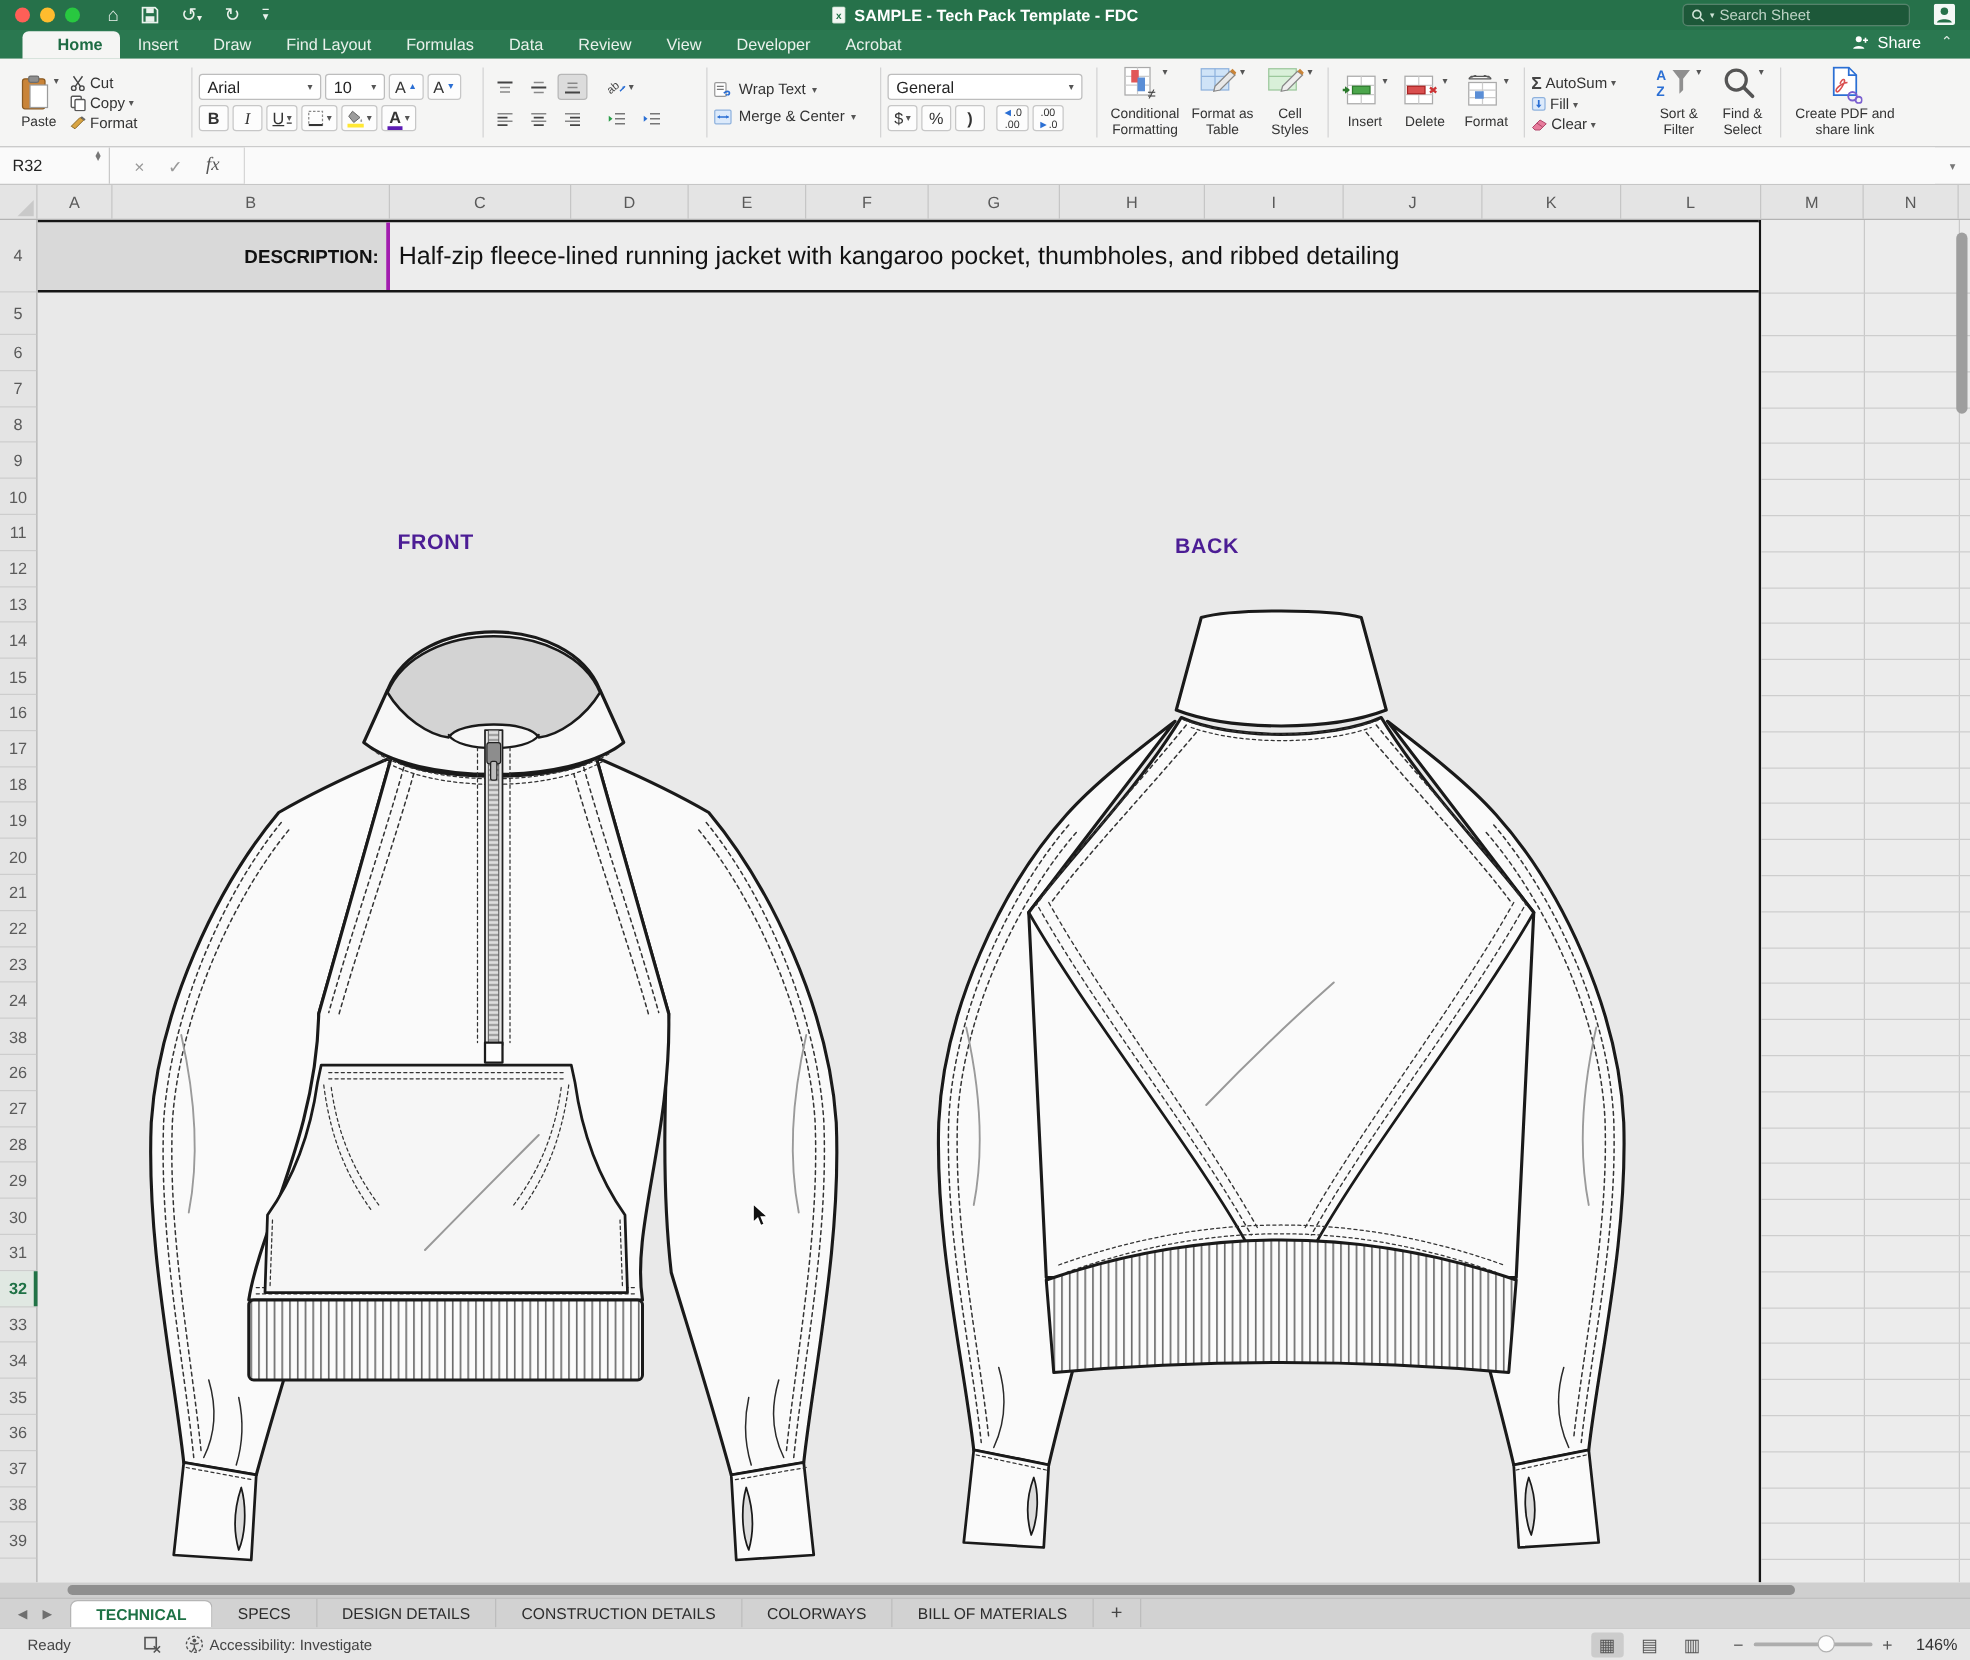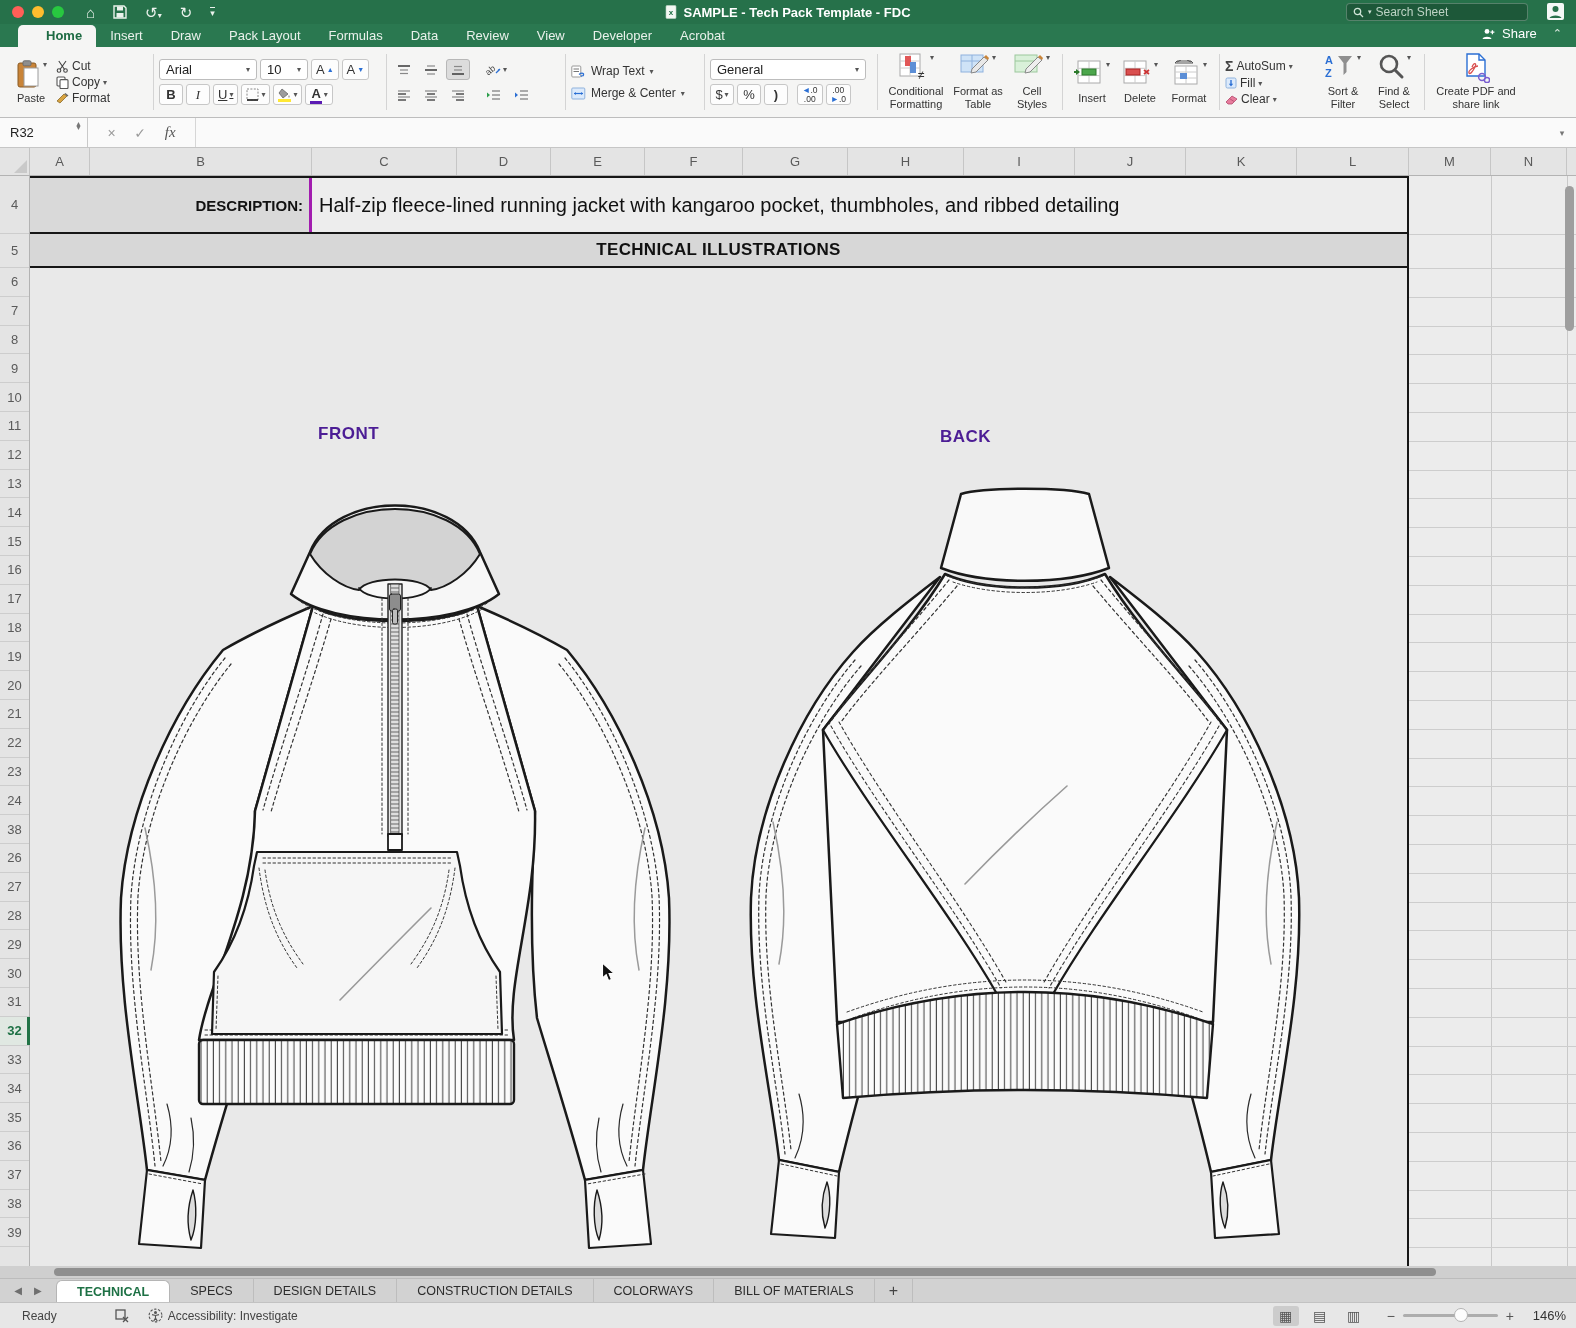--- a/index.html
+++ b/index.html
@@ -150,21 +150,21 @@
         <circle cx="8.5" cy="6" r="3" fill="#26714a"></circle>
         <path d="M2.5 15c1-3.4 11-3.4 12 0z" fill="#26714a"></path>
       </svg>
   </span>
 </div>
 
 <div id="tabrow">
     <span class="rtab active">Home</span>
     <span class="rtab">Insert</span>
     <span class="rtab">Draw</span>
-    <span class="rtab">Pack Layout</span>
+    <span class="rtab">Find Layout</span>
     <span class="rtab">Formulas</span>
     <span class="rtab">Data</span>
     <span class="rtab">Review</span>
     <span class="rtab">View</span>
     <span class="rtab">Developer</span>
     <span class="rtab">Acrobat</span>
   </div>
 <div id="share-area">
   <span class="icn">
     <svg width="15" height="12" viewBox="0 0 15 12">
@@ -603,21 +603,20 @@
     <div class="colh" style="width: 82px;">M</div>
     <div class="colh" style="width: 76px;">N</div>
   </div>
 
 <div id="grid">
   <div id="content">
     <div id="descrow">
       <div id="desclabel">DESCRIPTION:</div>
       <div id="desctext">Half-zip fleece-lined running jacket with kangaroo pocket, thumbholes, and ribbed detailing</div>
     </div>
-    <div id="bandrow">TECHNICAL ILLUSTRATIONS</div>
 
     <div class="viewlabel" style="left:288px; top:248px;">FRONT</div>
     <div class="viewlabel" style="left:910px; top:251px;">BACK</div>
 
     <svg style="position:absolute; left:75px; top:302px;" width="580" height="790" viewBox="0 0 580 790">
       <defs>
         <pattern id="rib" width="6.2" height="12" patternUnits="userSpaceOnUse">
             <rect width="6.2" height="12" fill="#fbfbfb"></rect>
             <line x1="3" y1="0" x2="3" y2="12" stroke="#4c4c4c" stroke-width="1.1"></line>
           </pattern>

